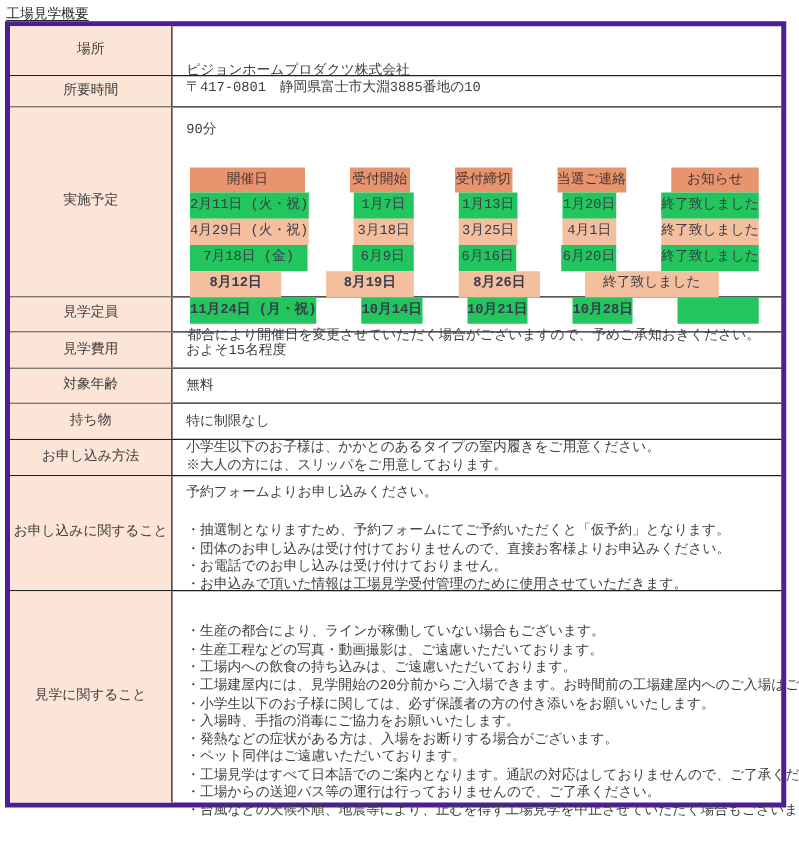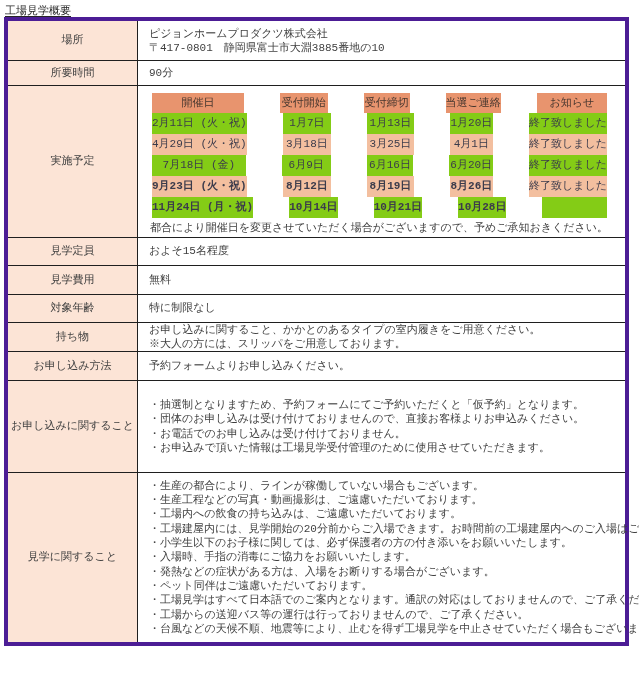--- a/index.html
+++ b/index.html
@@ -25,40 +25,40 @@
   .row + .row{border-top:1px solid #1f1f1f;}
   .label-cell{
     width:130px;flex:0 0 130px;background:#fce4d6;
     border-right:1px solid #1f1f1f;box-sizing:border-box;
     display:flex;align-items:center;justify-content:center;
     text-align:center;color:#404040;line-height:13px;padding:2px;
   }
   .content-cell{
     flex:1;box-sizing:border-box;padding:2px 4px 2px 11px;
     display:flex;flex-direction:column;justify-content:center;
-    line-height:14.5px;color:#3f3f3f;
+    line-height:14.5px;color:#3f3f3f;margin-top:41px;
   }
   
   .r-location{height:39px}.r-duration{height:25px}.r-schedule{height:152px}
   .r-capacity{height:28px}.r-contents{height:29px}.r-fee{height:29px}
   .r-age{height:28px}.r-items{height:29px}.r-apply{height:29px}
   .r-applynotes{height:92px}.r-tournotes{height:170px}
   .r-items .content-cell, .r-location .content-cell{line-height:14px;}
   .r-applynotes .content-cell, .r-tournotes .content-cell{line-height:14.3px;}
 
   
   .sched{width:455px;margin:1px 0 0 3px;color:#3b3b4b;}
   .s-row{display:flex;gap:36px;}
   .s-cell{
     box-sizing:border-box;display:flex;align-items:center;justify-content:center;
     height:21px;text-align:center;white-space:nowrap;
   }
   .s-head .s-cell{height:20px;background:#e8946e;color:#46362e;}
   .c0{width:140px}.c1{width:73px}.c2{width:70px}.c3{width:65px}.c4{width:107px}
-  .s-light .s-cell{background:#84cc16;}
+  .s-light .s-cell{background:#22c55e;}
   .s-mid .s-cell{background:#f3bf9f;}
   .s-bold{font-weight:700;}
   .sched-note{margin:4px 0 0 1px;line-height:13px;}
   .bullet-line{white-space:nowrap;}
 </style>
 </head>
 <body>
 
 
 
@@ -107,21 +107,20 @@
           <div class="s-cell c4">終了致しました</div>
         </div>
         <div class="s-row s-light">
           <div class="s-cell c0">7月18日 (金)</div>
           <div class="s-cell c1">6月9日</div>
           <div class="s-cell c2">6月16日</div>
           <div class="s-cell c3">6月20日</div>
           <div class="s-cell c4">終了致しました</div>
         </div>
         <div class="s-row s-mid s-bold">
-          <div class="s-cell c0">9月23日 (火・祝)</div>
           <div class="s-cell c1">8月12日</div>
           <div class="s-cell c2">8月19日</div>
           <div class="s-cell c3">8月26日</div>
           <div class="s-cell c4" style="font-weight:400">終了致しました</div>
         </div>
         <div class="s-row s-light s-bold">
           <div class="s-cell c0">11月24日 (月・祝)</div>
           <div class="s-cell c1">10月14日</div>
           <div class="s-cell c2">10月21日</div>
           <div class="s-cell c3">10月28日</div>
@@ -150,21 +149,21 @@
   <div class="row r-age">
     <div class="label-cell">対象年齢</div>
     <div class="content-cell">
       <div>特に制限なし</div>
     </div>
   </div>
 
   <div class="row r-items">
     <div class="label-cell">持ち物</div>
     <div class="content-cell">
-      <div>お申し込みに関すること、かかとのあるタイプの室内履きをご用意ください。</div>
+      <div>小学生以下のお子様は、かかとのあるタイプの室内履きをご用意ください。</div>
       <div>※大人の方には、スリッパをご用意しております。</div>
     </div>
   </div>
 
   <div class="row r-apply">
     <div class="label-cell">お申し込み方法</div>
     <div class="content-cell">
       <div>予約フォームよりお申し込みください。</div>
     </div>
   </div>

